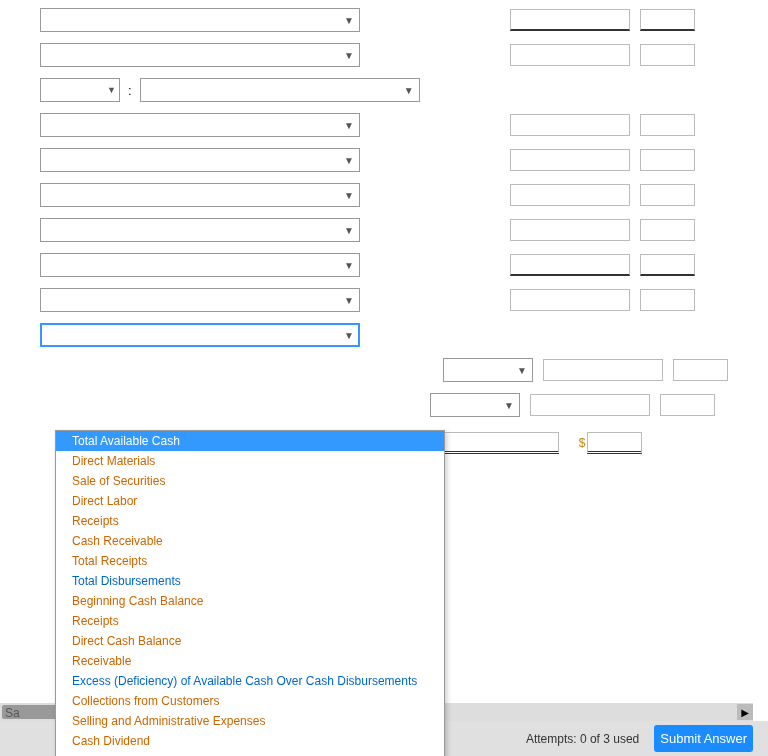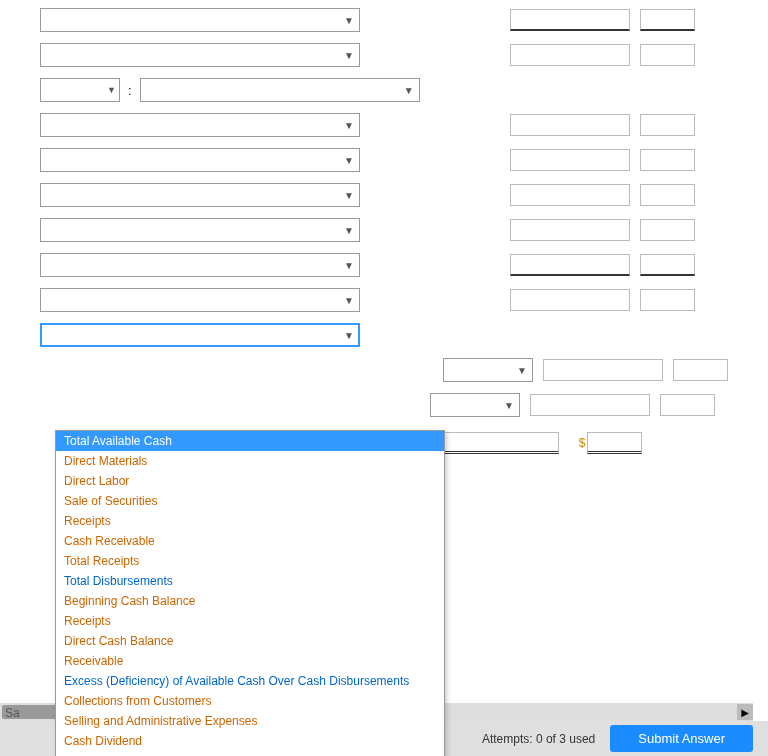--- a/index.html
+++ b/index.html
@@ -104,21 +104,21 @@
       position: absolute;
       left: 55px;
       top: 430px;
       width: 390px;
       background: white;
       border: 1px solid #999;
       z-index: 100;
       box-shadow: 2px 2px 5px rgba(0,0,0,0.2);
     }
     .dropdown-list-item {
-      padding: 3px 8px;
+      padding: 3px 16px;
       font-size: 12px;
       cursor: pointer;
       white-space: nowrap;
     }
     .dropdown-list-item.highlighted {
       background: #3399ff;
       color: white;
     }
     .dropdown-list-item.orange-text {
       color: #cc6600;
@@ -141,21 +141,21 @@
       gap: 15px;
     }
     .attempts-text {
       font-size: 12px;
       color: #333;
     }
     .submit-btn {
       background: #1a8cff;
       color: white;
       border: none;
-      padding: 6px 28px;
+      padding: 6px 6px;
       font-size: 13px;
       cursor: pointer;
       border-radius: 3px;
     }
     
     .scrollbar-container {
       position: absolute;
       bottom: 35px;
       left: 0;
       right: 15px;
@@ -353,22 +353,22 @@
           <div style="width:55px;height:22px;border:1px solid #bbb;background:white;border-bottom:3px double #333;"></div>
         </div>
       </div>
     </div>
 
   </div>
 
   <div class="dropdown-list-overlay">
     <div class="dropdown-list-item highlighted">Total Available Cash</div>
     <div class="dropdown-list-item orange-text">Direct Materials</div>
+    <div class="dropdown-list-item orange-text">Sale of Securities</div>
     <div class="dropdown-list-item orange-text">Direct Labor</div>
-    <div class="dropdown-list-item orange-text">Sale of Securities</div>
     <div class="dropdown-list-item orange-text">Receipts</div>
     <div class="dropdown-list-item orange-text">Cash Receivable</div>
     <div class="dropdown-list-item orange-text">Total Receipts</div>
     <div class="dropdown-list-item blue-text">Total Disbursements</div>
     <div class="dropdown-list-item orange-text">Beginning Cash Balance</div>
     <div class="dropdown-list-item orange-text">Receipts</div>
     <div class="dropdown-list-item orange-text">Direct Cash Balance</div>
     <div class="dropdown-list-item orange-text">Receivable</div>
     <div class="dropdown-list-item blue-text">Excess (Deficiency) of Available Cash Over Cash Disbursements</div>
     <div class="dropdown-list-item orange-text">Collections from Customers</div>

